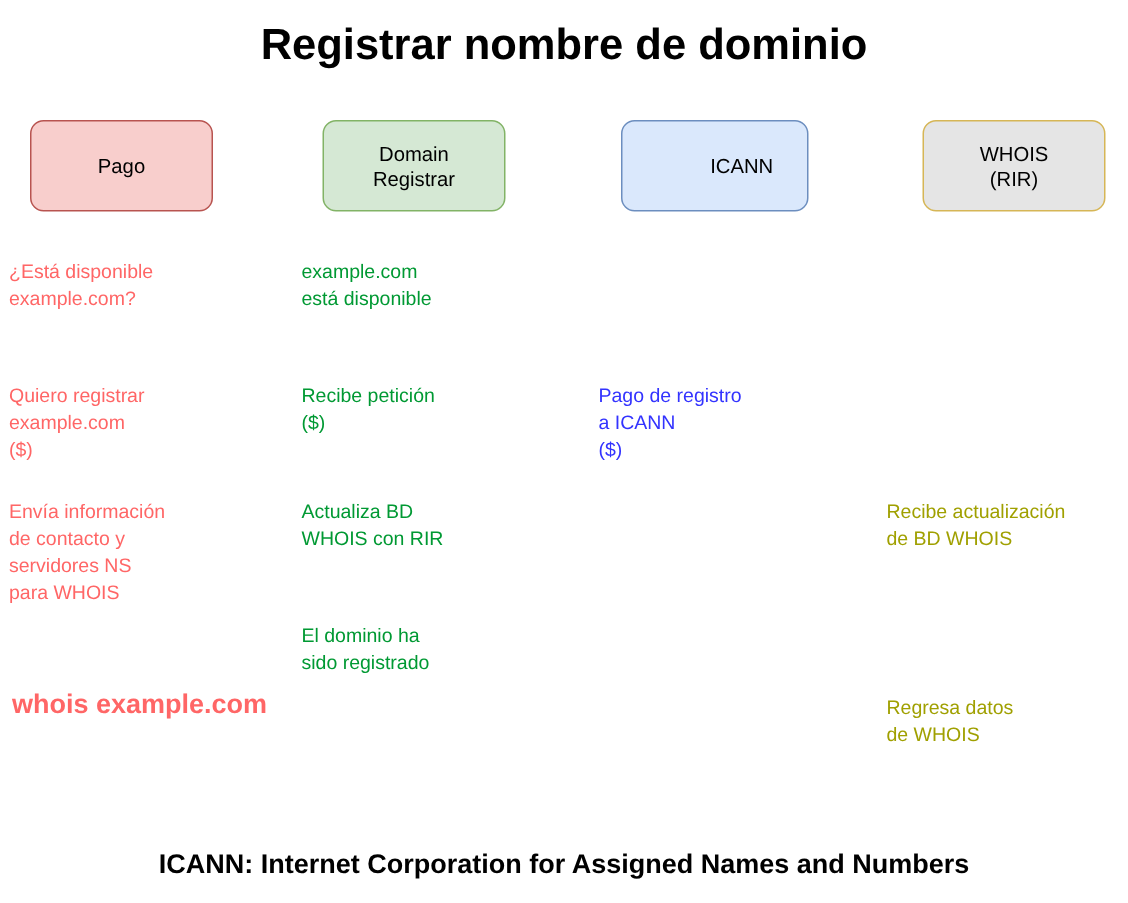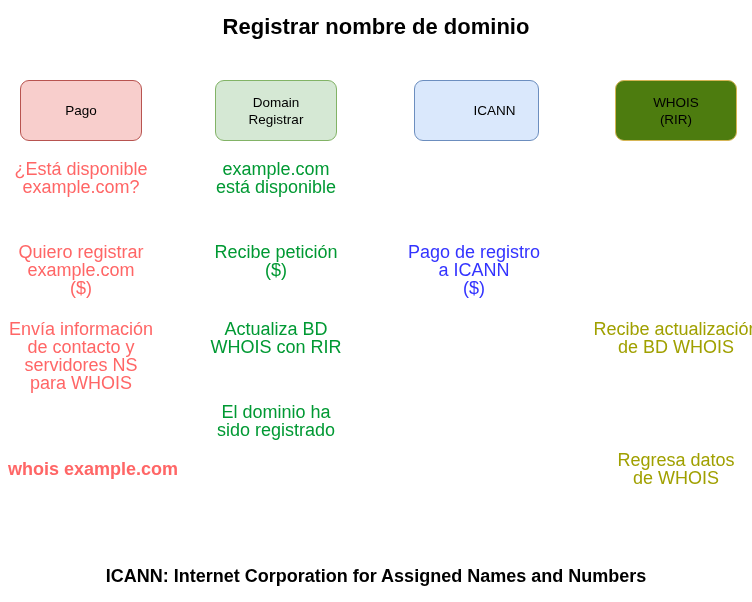--- a/index.html
+++ b/index.html
@@ -8,42 +8,43 @@
     background:#ffffff;
     font-family:"Liberation Sans", sans-serif;
     position:relative;
     overflow:hidden;
   }
   .abs { position:absolute; }
 
   .title {
     top:14px; left:0; width:752px;
     text-align:center;
-    font-size:22px; font-weight:bold; color:#000;
+    font-size:29px; font-weight:bold; color:#000;
   }
 
   .box {
     top:80px; height:61px;
     box-sizing:border-box;
     border:1px solid #000;
     border-radius:9px;
     display:flex; align-items:center; justify-content:center;
     text-align:center;
     font-size:13.5px; line-height:17px; color:#000;
     white-space:pre-line;
   }
   .box-user      { left:20px;  width:122px; background:#F8CECC; border-color:#B85450; }
   .box-registrar { left:215px; width:122px; background:#D5E8D4; border-color:#82B366;text-align:center; }
   .box-icann     { left:414px; width:125px; background:#DAE8FC; border-color:#6C8EBF;padding-left:36px; }
-  .box-whois     { left:615px; width:122px; background:#4d7c0f; border-color:#D6B656; }
+  .box-whois     { left:615px; width:122px; background:#e5e5e5; border-color:#D6B656; }
 
   .step {
-    font-size:18px; line-height:18px;
-    text-align:center;
+    font-size:13px; line-height:18px;
+    text-align:left;
     white-space:pre-line;
+    margin-top:12px;
   }
   .col-user-x      { left:6px;   width:150px; }
   .col-registrar-x { left:201px; width:150px; }
   .col-icann-x     { left:399px; width:150px; }
   .col-whois-x     { left:591px; width:170px; }
 
   .c-user      { color:#FF6666; }
   .c-registrar { color:#009933; }
   .c-icann     { color:#3333FF; }
   .c-whois     { color:#A0A000; }

